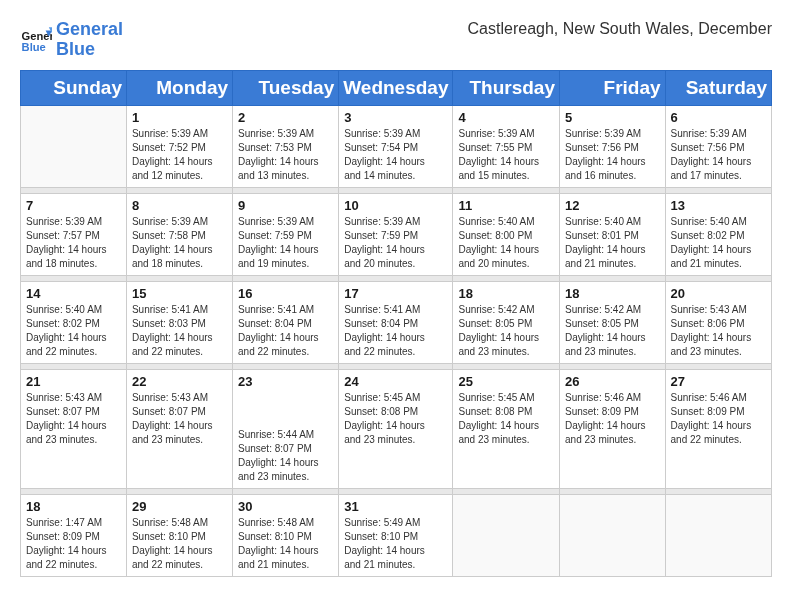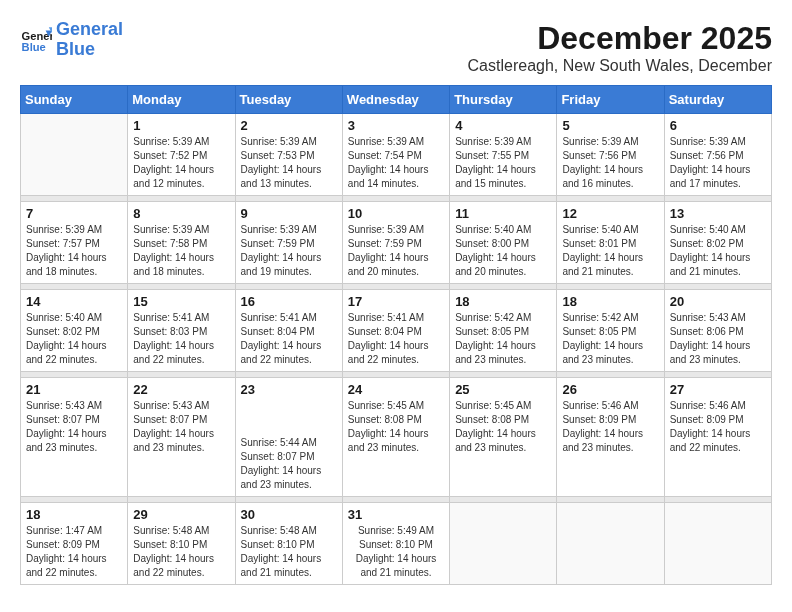--- a/index.html
+++ b/index.html
@@ -48,22 +48,22 @@
     }
     .calendar {
       width: 100%;
       border-collapse: collapse;
       font-size: 11px;
     }
     .calendar th {
       background: #3a7bd5;
       color: #fff;
       padding: 6px 4px;
-      text-align: left;
-      font-size: 13px;
+      text-align: right;
+      font-size: 19px;
       font-weight: bold;
       border: 1px solid #2a6bc5;
     }
     .calendar td {
       border: 1px solid #ccc;
       vertical-align: top;
       padding: 4px 5px;
       width: 107px;
       min-height: 80px;
       background: #fff;
@@ -102,21 +102,20 @@
       <polygon points="36,4 44,4 40,12" fill="#5a9ae5"></polygon>
     </svg>
     <div>
       <div class="logo-text">
         <span>General</span>
       </div>
       <div class="logo-text" style="color:#3a7bd5;">Blue</div>
     </div>
   </div>
   <div class="title-area">
-    <div class="month-title">December 2025</div>
     <div class="subtitle">Castlereagh, New South Wales, December</div>
   </div>
 </div>
 
 <table class="calendar">
   <thead>
     <tr>
     <th>Sunday</th>
         <th>Monday</th>
         <th>Tuesday</th>
@@ -378,21 +377,21 @@
         </td>
         <td>
           <span class="day-num">30</span>
           <div class="day-info" style="white-space: pre-line;">Sunrise: 5:48 AM
 Sunset: 8:10 PM
 Daylight: 14 hours
 and 21 minutes.</div>
         </td>
         <td>
           <span class="day-num">31</span>
-          <div class="day-info" style="white-space: pre-line; text-align: center;">Sunrise: 5:49 AM
+          <div class="day-info" style="white-space: pre-line;">Sunrise: 5:49 AM
 Sunset: 8:10 PM
 Daylight: 14 hours
 and 21 minutes.</div>
         </td>
         <td class="empty"></td>
         <td class="empty"></td>
         <td class="empty"></td>
       </tr>
     </tbody>
 </table>

